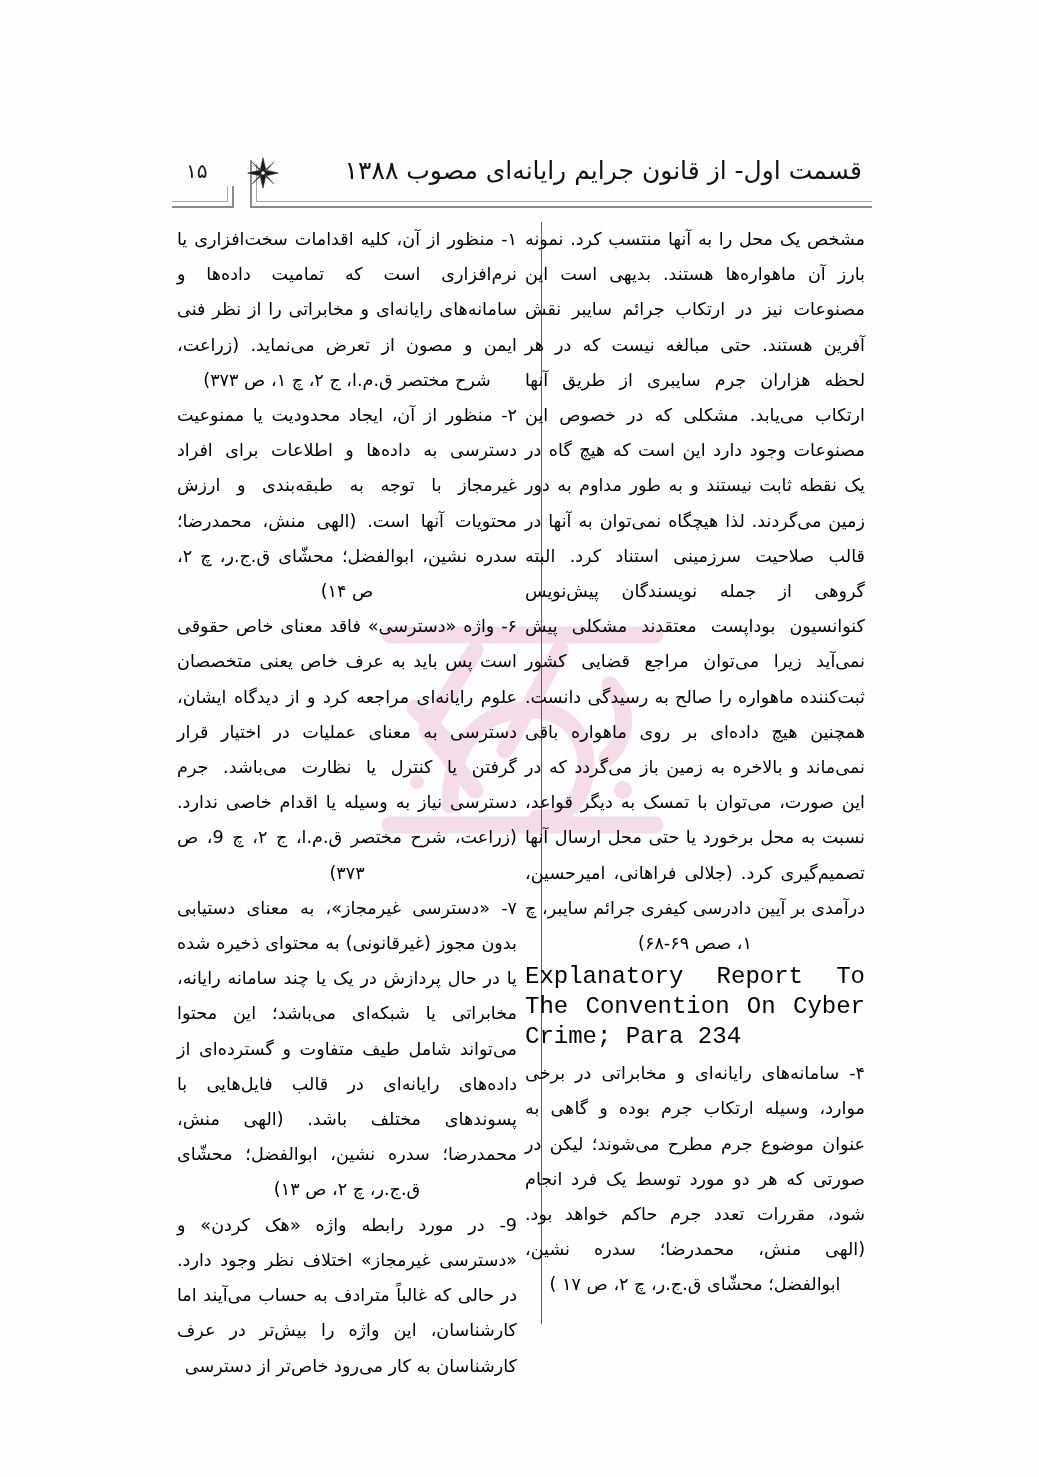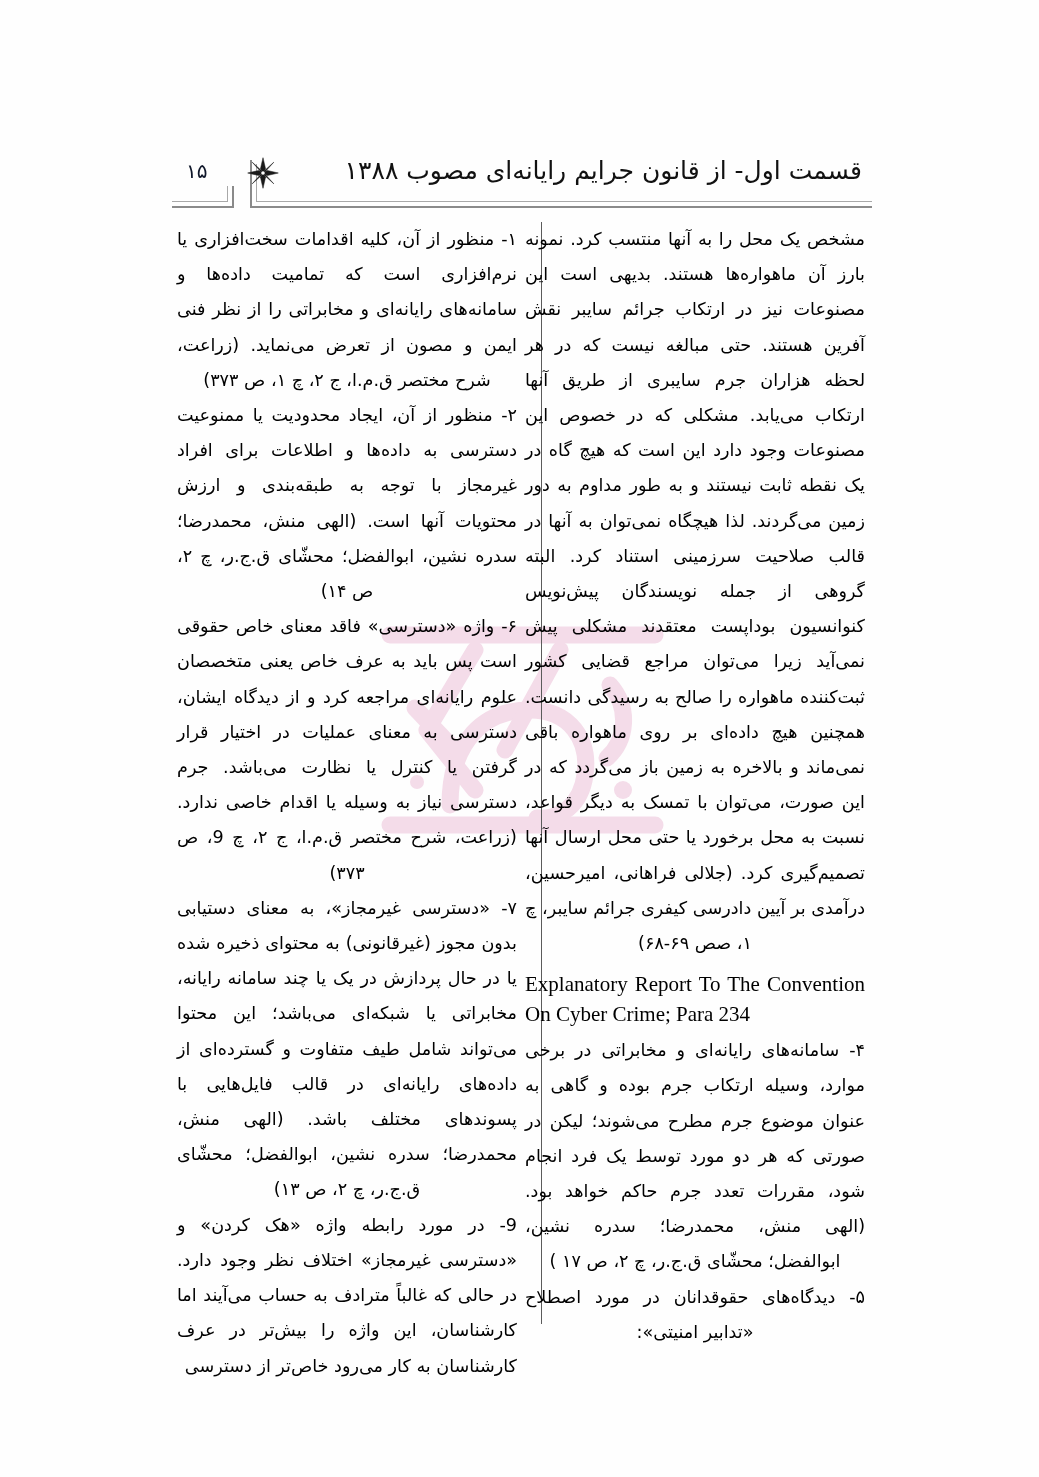--- a/index.html
+++ b/index.html
@@ -145,27 +145,27 @@
   .col-left  { left: 0; margin-left: 9px; }
 
   .para {
     margin: 0;
     text-align: justify;
     text-align-last: center;
   }
   .para.flush { text-align-last: right; }
 
   .en-head {
-    font-family: Liberation Serif, serif;
+    font-family: Liberation Mono, monospace;
     direction: ltr;
     text-align: justify;
     text-align-last: left;
-    font-size: 21px;
+    font-size: 24px;
     line-height: 30px;
-    margin: 8px 0 4px 0;
+    margin: 1px 0 4px 0;
     color: #000;
     unicode-bidi: embed;
   }
 </style>
 </head>
 <body>
 
 <div class="page">
 
   <div class="watermark">
@@ -215,21 +215,20 @@
 
     <div class="col-divider"></div>
 
     <div class="col col-right">
       <p class="para">مشخص یک محل را به آنها منتسب کرد. نمونه بارز آن ماهواره‌ها هستند. بدیهی است این مصنوعات نیز در ارتکاب جرائم سایبر نقش آفرین هستند. حتی مبالغه نیست که در هر لحظه هزاران جرم سایبری از طریق آنها ارتکاب می‌یابد. مشکلی که در خصوص این مصنوعات وجود دارد این است که هیچ گاه در یک نقطه ثابت نیستند و به طور مداوم به دور زمین می‌گردند. لذا هیچگاه نمی‌توان به آنها در قالب صلاحیت سرزمینی استناد کرد. البته گروهی از جمله نویسندگان پیش‌نویس کنوانسیون بوداپست معتقدند مشکلی پیش نمی‌آید زیرا می‌توان مراجع قضایی کشور ثبت‌کننده ماهواره را صالح به رسیدگی دانست. همچنین هیچ داده‌ای بر روی ماهواره باقی نمی‌ماند و بالاخره به زمین باز می‌گردد که در این صورت، می‌توان با تمسک به دیگر قواعد، نسبت به محل برخورد یا حتی محل ارسال آنها تصمیم‌گیری کرد. (جلالی فراهانی، امیرحسین، درآمدی بر آیین دادرسی کیفری جرائم سایبر، چ ۱، صص ۶۹-۶۸)</p>
 
       <p class="en-head">Explanatory Report To The Convention On Cyber Crime; Para 234</p>
 
       <p class="para">۴- سامانه‌های رایانه‌ای و مخابراتی در برخی موارد، وسیله ارتکاب جرم بوده و گاهی به عنوان موضوع جرم مطرح می‌شوند؛ لیکن در صورتی که هر دو مورد توسط یک فرد انجام شود، مقررات تعدد جرم حاکم خواهد بود. (الهی منش، محمدرضا؛ سدره نشین، ابوالفضل؛ محشّای ق.ج.ر، چ ۲، ص ۱۷ )</p>
 
-      <p class="para">۵- دیدگاه‌های حقوقدانان در مورد اصطلاح «تدابیر امنیتی»:</p>
     </div>
 
     <div class="col col-left">
       <p class="para">۱- منظور از آن، کلیه اقدامات سخت‌افزاری یا نرم‌افزاری است که تمامیت داده‌ها و سامانه‌های رایانه‌ای و مخابراتی را از نظر فنی ایمن و مصون از تعرض می‌نماید. (زراعت، شرح مختصر ق.م.ا، ج ۲، چ ۱، ص ۳۷۳)</p>
 
       <p class="para">۲- منظور از آن، ایجاد محدودیت یا ممنوعیت دسترسی به داده‌ها و اطلاعات برای افراد غیرمجاز با توجه به طبقه‌بندی و ارزش محتویات آنها است. (الهی منش، محمدرضا؛ سدره نشین، ابوالفضل؛ محشّای ق.ج.ر، چ ۲، ص ۱۴)</p>
 
       <p class="para">۶- واژه «دسترسی» فاقد معنای خاص حقوقی است پس باید به عرف خاص یعنی متخصصان علوم رایانه‌ای مراجعه کرد و از دیدگاه ایشان، دسترسی به معنای عملیات در اختیار قرار گرفتن یا کنترل یا نظارت می‌باشد. جرم دسترسی نیاز به وسیله یا اقدام خاصی ندارد. (زراعت، شرح مختصر ق.م.ا، ج ۲، چ 9، ص ۳۷۳)</p>
 
       <p class="para">۷- «دسترسی غیرمجاز»، به معنای دستیابی بدون مجوز (غیرقانونی) به محتوای ذخیره شده یا در حال پردازش در یک یا چند سامانه رایانه، مخابراتی یا شبکه‌ای می‌باشد؛ این محتوا می‌تواند شامل طیف متفاوت و گسترده‌ای از داده‌های رایانه‌ای در قالب فایل‌هایی با پسوندهای مختلف باشد. (الهی منش، محمدرضا؛ سدره نشین، ابوالفضل؛ محشّای ق.ج.ر، چ ۲، ص ۱۳)</p>

